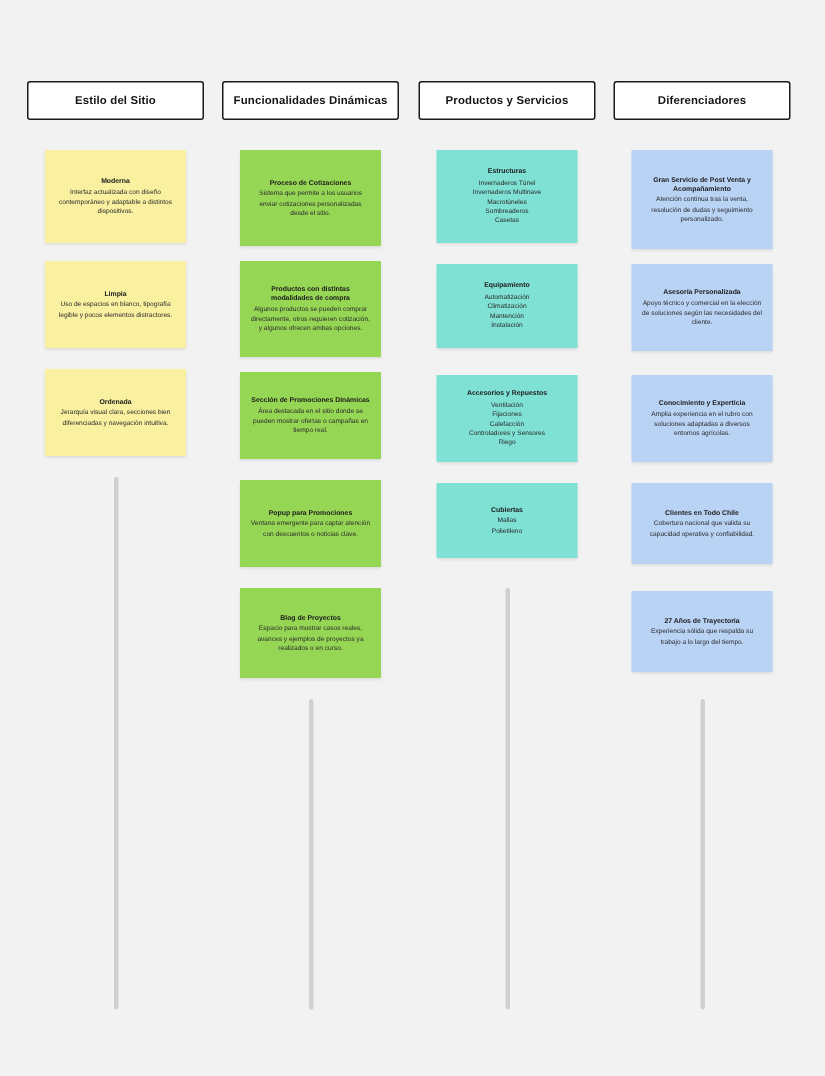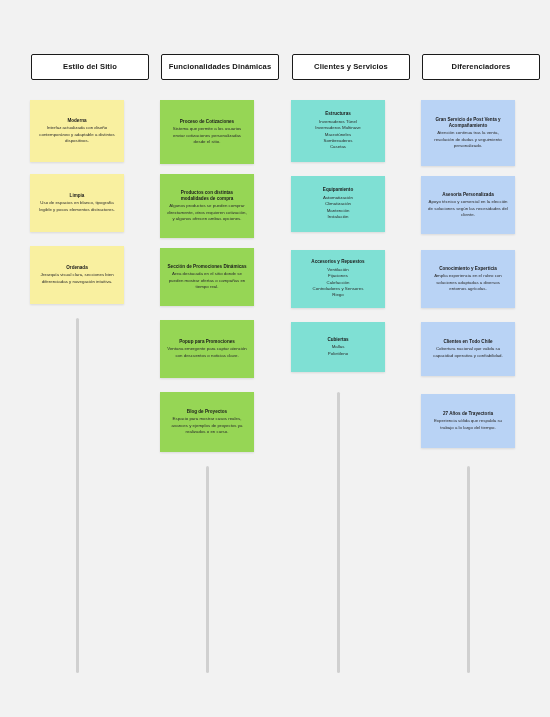--- a/index.html
+++ b/index.html
@@ -22,21 +22,21 @@
     height: 717px;
   }
   .column {
     position: absolute;
     top: 0;
     width: 120px;
   }
   .col-header {
     position: absolute;
     top: 54px;
-    left: 13px;
+    left: 0;
     width: 118px;
     height: 26px;
     border: 1.5px solid #1a1a1a;
     background: #ffffff;
     border-radius: 2px;
     display: flex;
     align-items: center;
     justify-content: center;
     box-sizing: border-box;
   }
@@ -127,21 +127,21 @@
         <div class="card-title">Popup para Promociones</div>
         <div class="card-body">Ventana emergente para captar atención con descuentos o noticias clave.</div>
       </div>
       <div class="card" style="top: 392px; min-height: 60px; background: rgb(150, 214, 85);">
         <div class="card-title">Blog de Proyectos</div>
         <div class="card-body">Espacio para mostrar casos reales, avances y ejemplos de proyectos ya realizados o en curso.</div>
       </div>
     </div>
     <div class="column" style="left: 279px;">
       <div class="col-header">
-        <div class="col-header-label">Clientes y Servicios</div>
+        <div class="col-header-label">Productos y Servicios</div>
       </div>
       <div class="spine" style="top: 392px; height: 281px; background: rgb(208, 208, 208);"></div>
       <div class="card" style="top: 100px; min-height: 62px; background: rgb(127, 224, 212);">
         <div class="card-title">Estructuras</div>
         <div class="card-body">
           <span class="line">Invernaderos Túnel</span>
           <span class="line">Invernaderos Multinave</span>
           <span class="line">Macrotúneles</span>
           <span class="line">Sombreaderos</span>
           <span class="line">Casetas</span>

